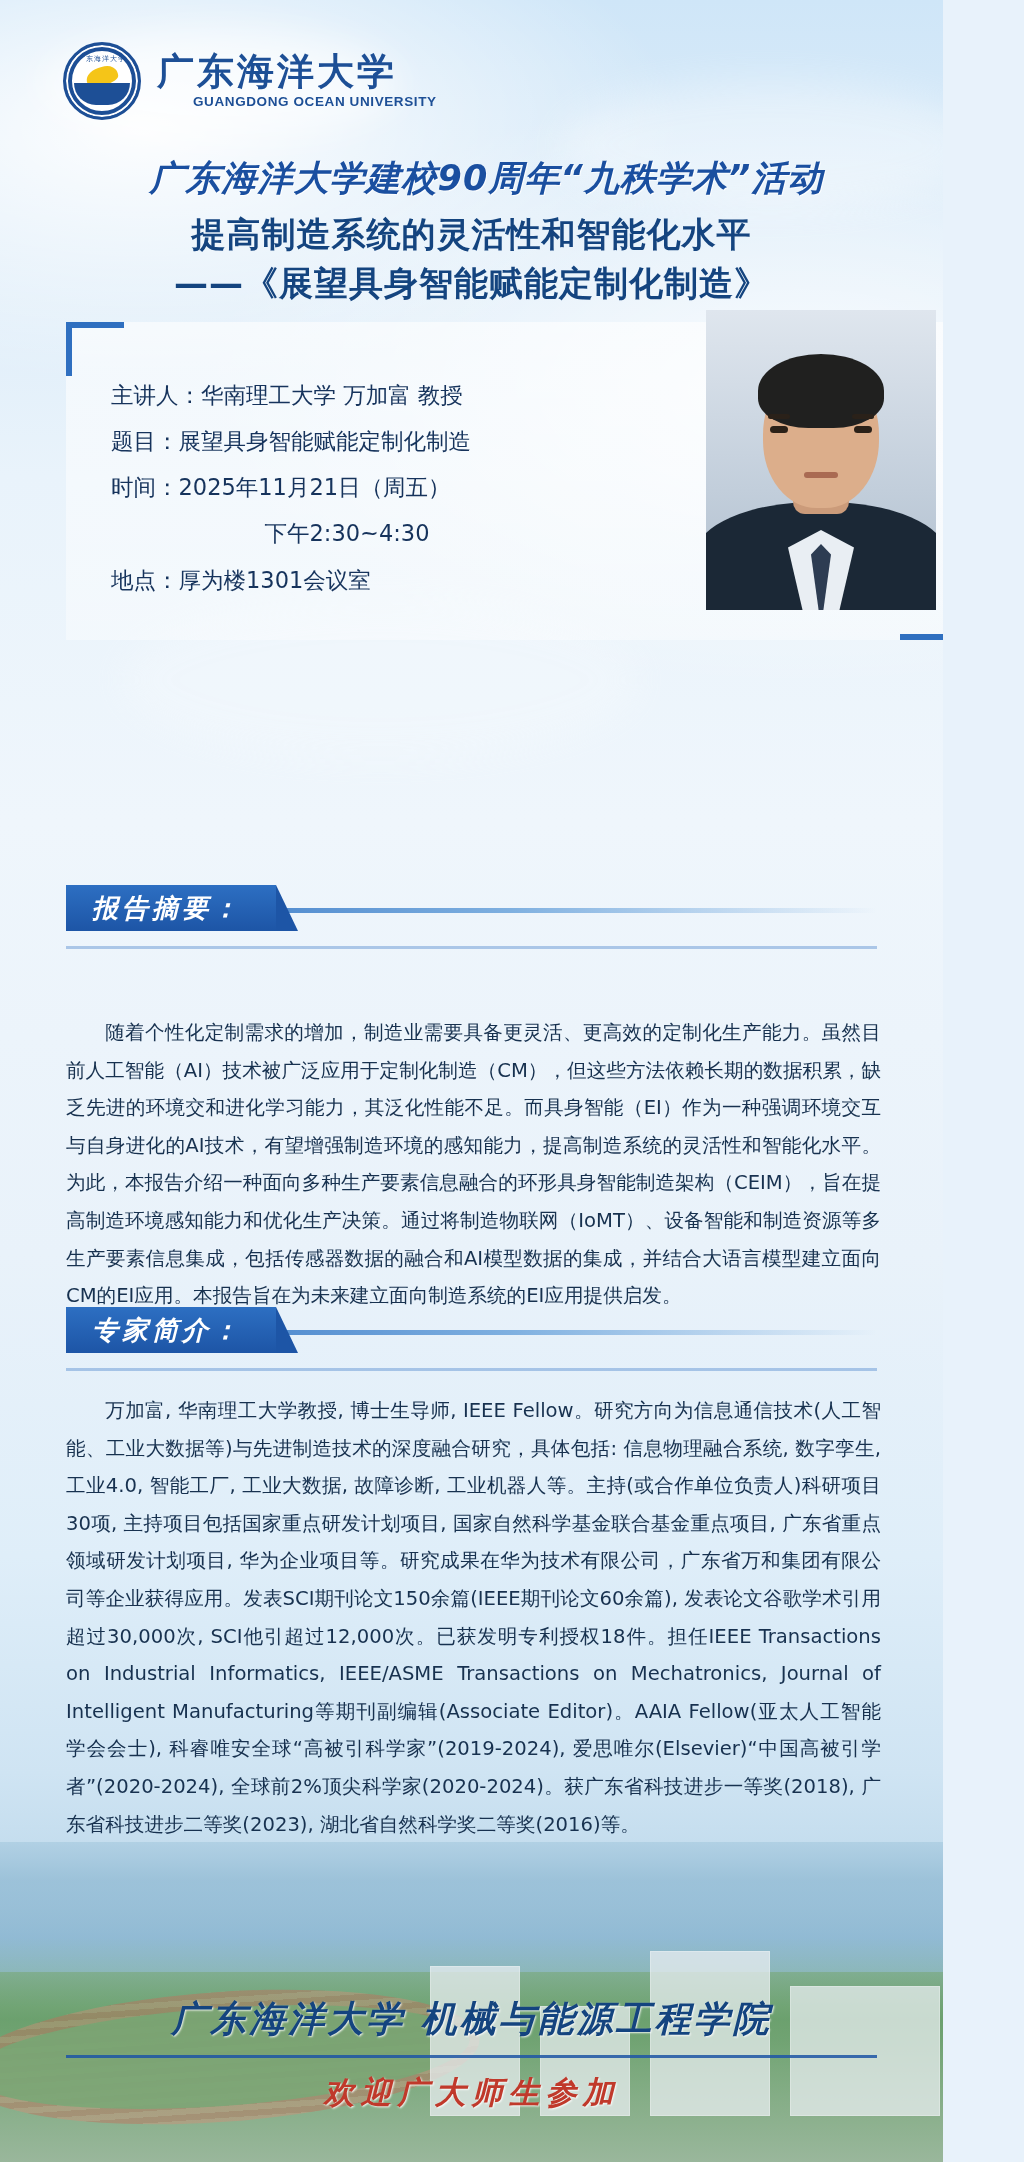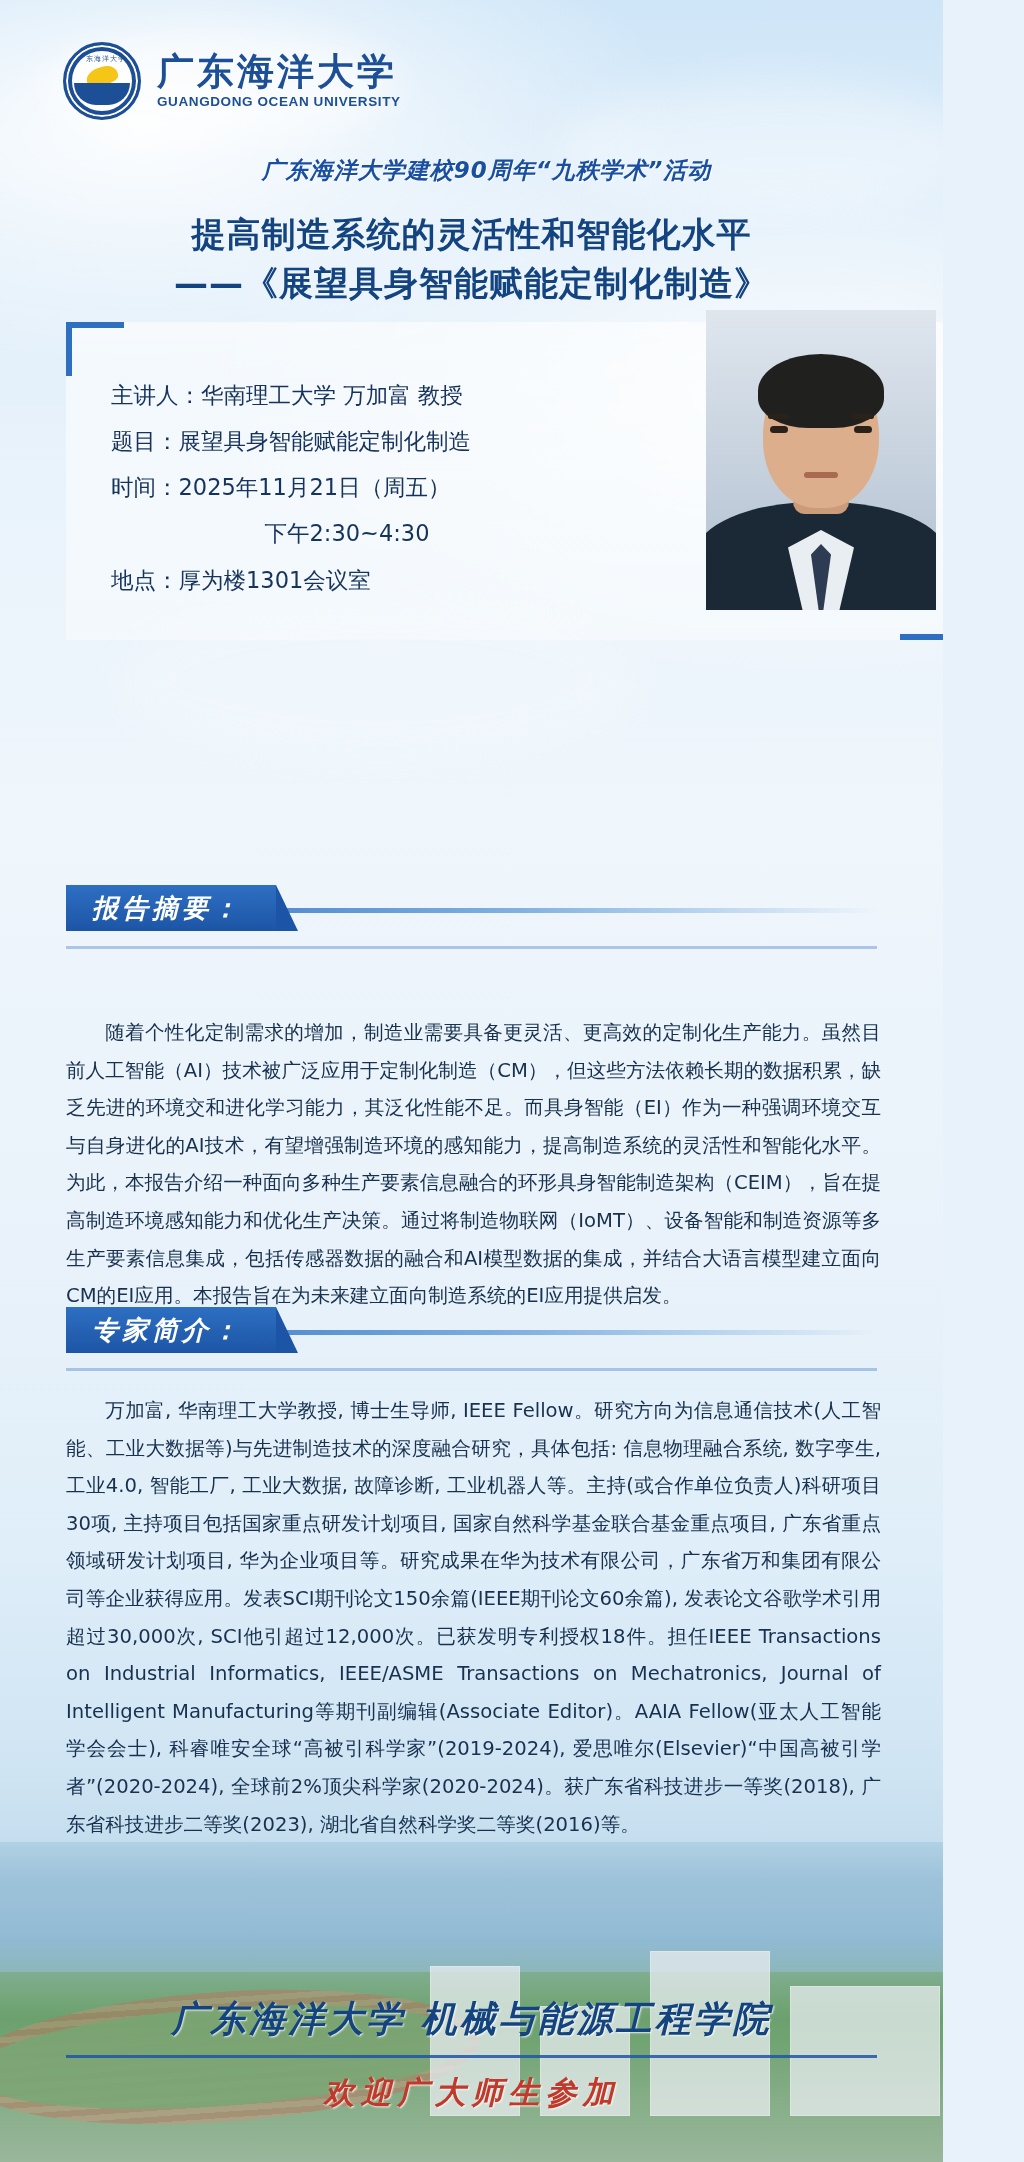--- a/index.html
+++ b/index.html
@@ -75,28 +75,28 @@
   }
   .logo-mark .ctext{
     position:absolute;left:0;right:0;top:9px;text-align:center;
     font-size:7px;color:#1d4f96;letter-spacing:1px;
   }
   .logo-text .cn{
     font-family:"DejaVu Sans","Liberation Sans",sans-serif;
     font-size:37px;font-weight:bold;color:#1d4f96;letter-spacing:3px;line-height:1.05;
   }
   .logo-text .en{
-    font-size:13.5px;color:#1d4f96;letter-spacing:.6px;font-weight:bold;margin-top:3px;
+    font-size:13.5px;color:#1d4f96;letter-spacing:.6px;font-weight:bold;margin-top:3px;margin-left:36px;
   }
 
   
   .title1{
     position:absolute;left:0;right:0;top:155px;text-align:center;
     font-family:"DejaVu Sans","Liberation Sans",sans-serif;
-    font-size:23px;font-weight:bold;font-style:italic;color:#1a4fa0;letter-spacing:1px;
+    font-size:35px;font-weight:bold;font-style:italic;color:#1a4fa0;letter-spacing:1px;
     text-shadow:1px 1px 0 rgba(255,255,255,.8);
     padding-left:30px;
   }
   .title2{
     position:absolute;left:0;right:0;top:210px;text-align:center;
     font-family:"DejaVu Sans","Liberation Sans",sans-serif;
     font-size:34px;font-weight:bold;color:#14447f;letter-spacing:1px;line-height:1.45;
   }
 
   

